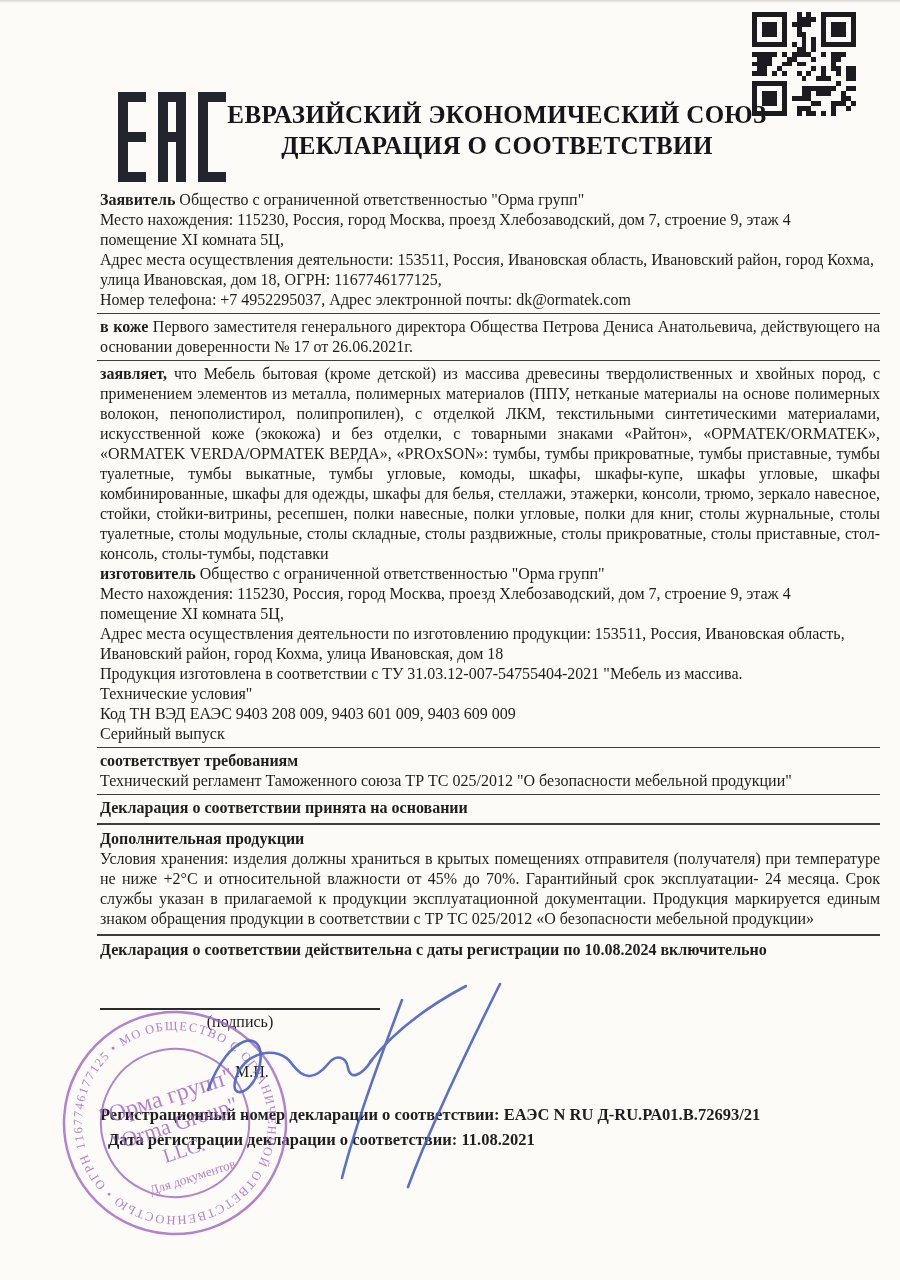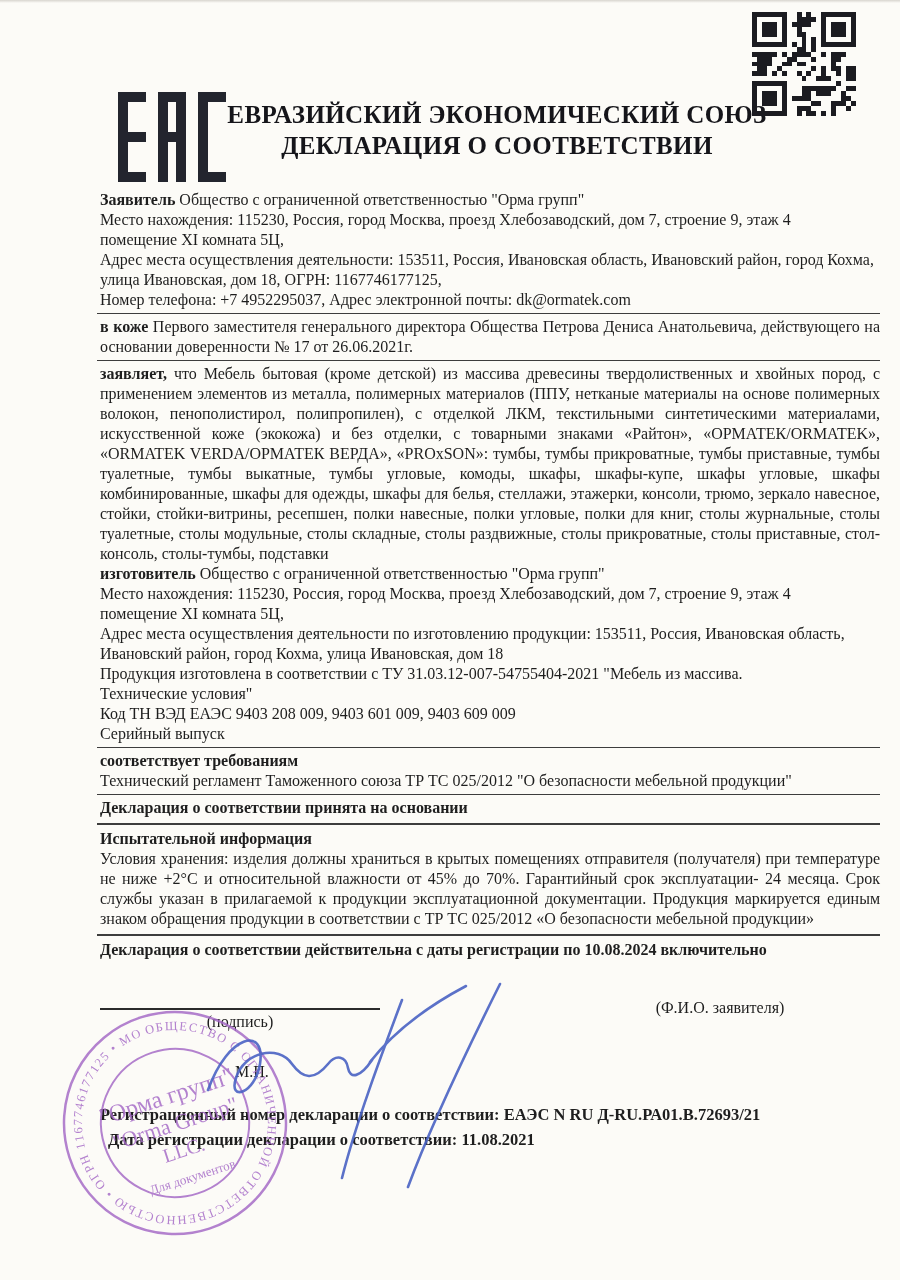--- a/index.html
+++ b/index.html
@@ -321,35 +321,34 @@
 
     <p class="bh">соответствует требованиям</p>
     <p>Технический регламент Таможенного союза ТР ТС 025/2012 "О безопасности мебельной продукции"</p>
 
     <div class="rule"></div>
 
     <p class="bh">Декларация о соответствии принята на основании</p>
 
     <div class="rule thick"></div>
 
-    <p class="bh">Испытательной информация</p>
+    <p class="bh">Дополнительная продукции</p>
     <p class="just">Условия хранения: изделия должны храниться в крытых помещениях отправителя (получателя) при температуре не ниже +2°С и относительной влажности от 45% до 70%. Гарантийный срок эксплуатации- 24 месяца. Срок службы указан в прилагаемой к продукции эксплуатационной документации. Продукция маркируется единым знаком обращения продукции в соответствии с ТР ТС 025/2012 «О безопасности мебельной продукции»</p>
 
     <div class="rule thick"></div>
 
     <p class="bh">Декларация о соответствии действительна с даты регистрации по  10.08.2024 включительно</p>
 
     <div class="sig-block">
       <div class="sig-left">
         <div class="sig-line"></div>
         <div>(подпись)</div>
       </div>
       <div class="mp">М.П.</div>
       <div class="sig-right">
-        <div>(Ф.И.О. заявителя)</div>
       </div>
     </div>
 
     <div class="reg-lines">
       <div>Регистрационный номер декларации о соответствии: ЕАЭС N RU Д-RU.РА01.В.72693/21</div>
       <div class="reg-line2">Дата регистрации декларации о соответствии: 11.08.2021</div>
     </div>
 
   </div>
 

